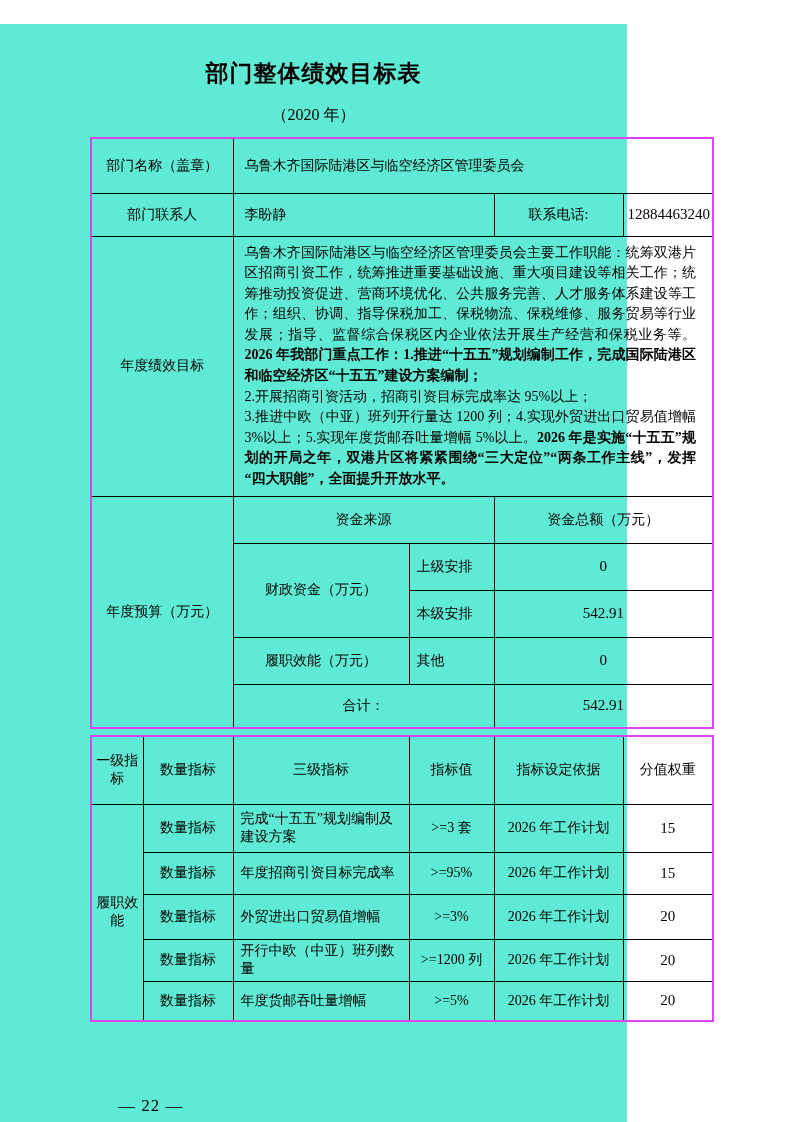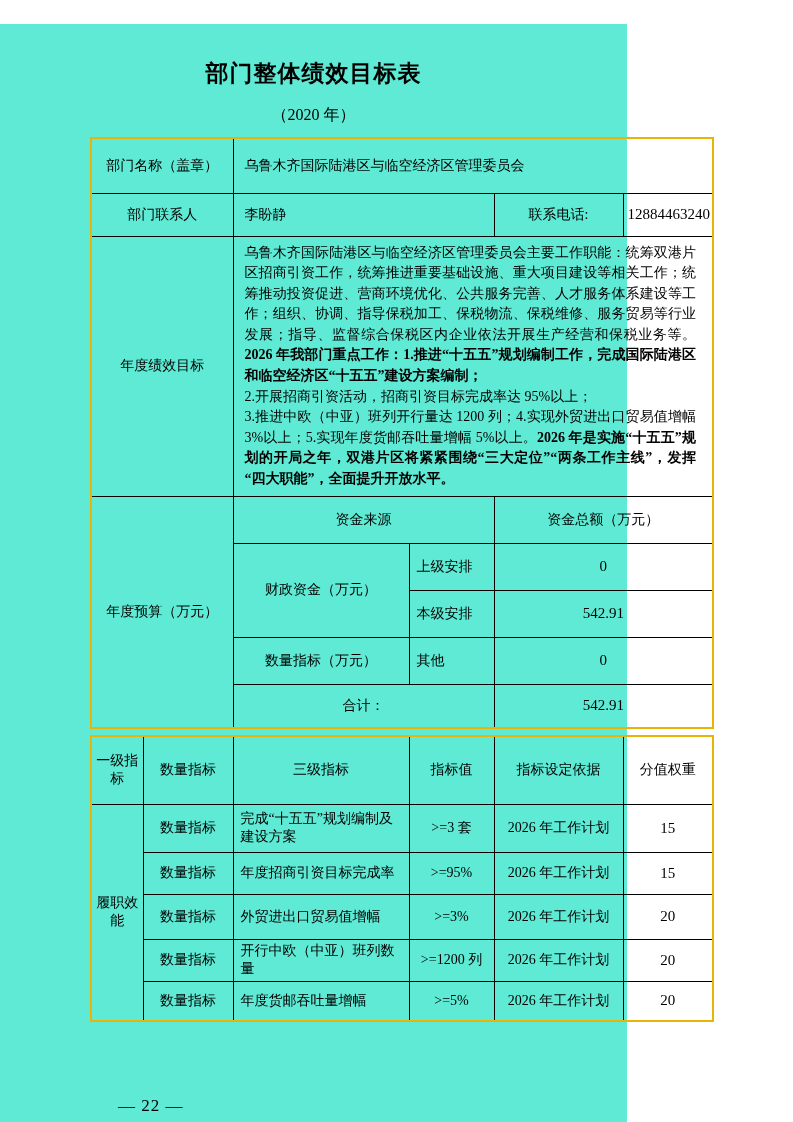--- a/index.html
+++ b/index.html
@@ -35,21 +35,21 @@
   .tbl-main { margin-top: 11px; }
   .tbl-ind  { margin-top: 6px; border-radius: 32px; }
   td, th {
     border: 1px solid #000;
     text-align: center;
     vertical-align: middle;
     font-weight: normal;
     padding: 2px 4px;
     overflow: hidden;
   }
-  table { border: 2px solid #eab308; }
+  table { border: 2px solid #d946ef; }
 
   .al { text-align: left; padding-left: 11px; padding-right: 8px; }
   .al-sm { text-align: left; padding-left: 7px; padding-right: 4px; }
 
   
   .r55 { height: 55px; }  .r43 { height: 43px; padding-left: 7px; }  .r227 { height: 227px; }
   .r47 { height: 47px; }  .r44 { height: 44px; }
   .r68 { height: 68px; }  .r48 { height: 48px; }  .r42 { height: 42px; }
   .r45 { height: 45px; }  .r40 { height: 40px; }
 
@@ -115,21 +115,21 @@
       <tr class="r47">
         <td rowspan="2">财政资金（万元）</td>
         <td class="al-sm">上级安排</td>
         <td colspan="2" class="num">0</td>
       </tr>
       <tr class="r47">
         <td class="al-sm">本级安排</td>
         <td colspan="2" class="num">542.91</td>
       </tr>
       <tr class="r47">
-        <td>数量指标（万元）</td>
+        <td>履职效能（万元）</td>
         <td class="al-sm">其他</td>
         <td colspan="2" class="num">0</td>
       </tr>
       <tr class="r44">
         <td colspan="2">合计：</td>
         <td colspan="2" class="num">542.91</td>
       </tr>
     </tbody>
   </table>
 

